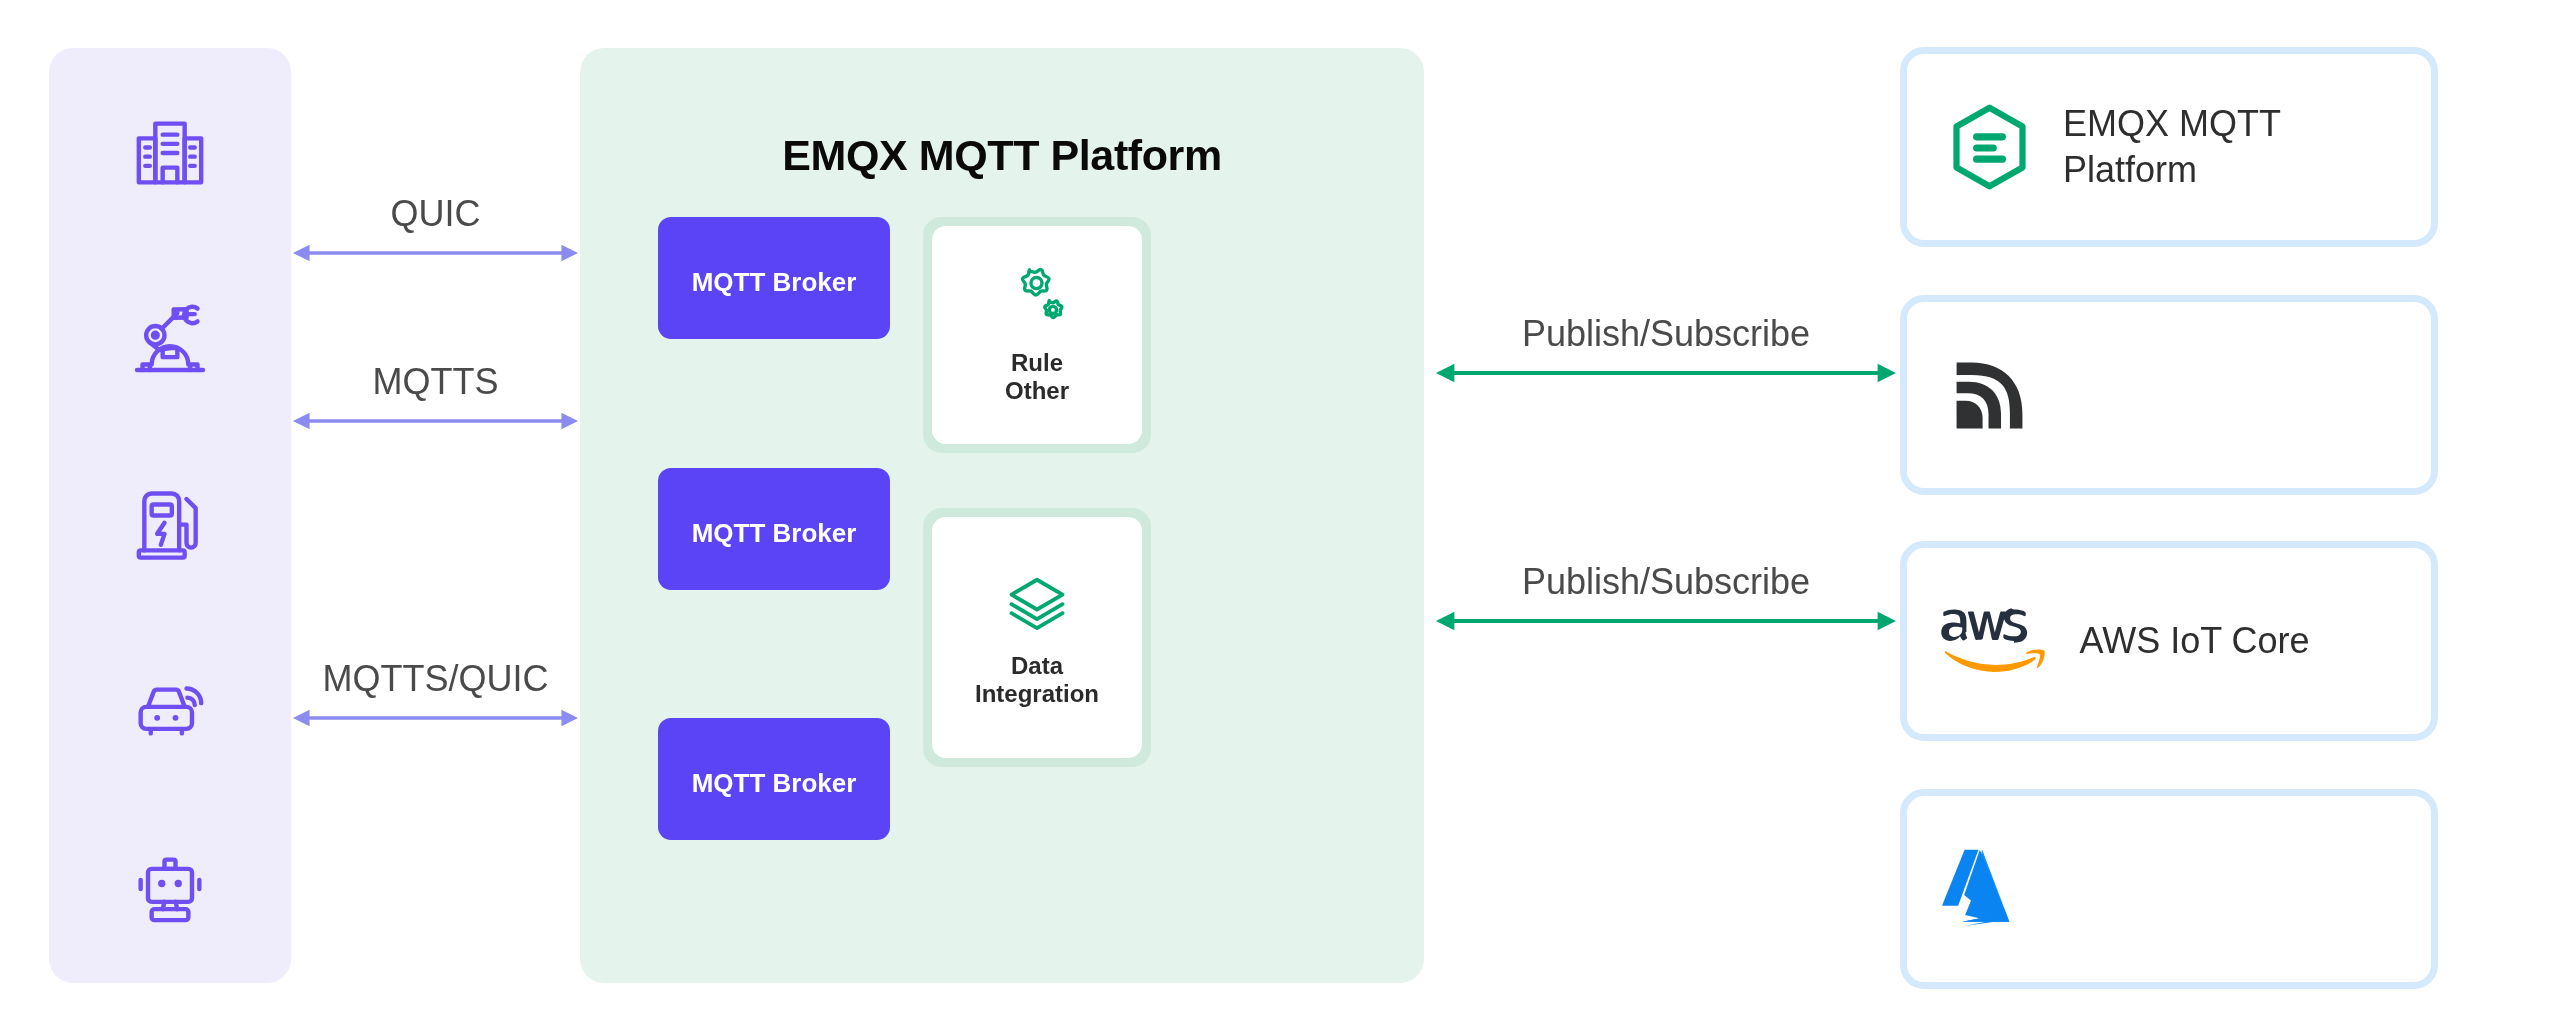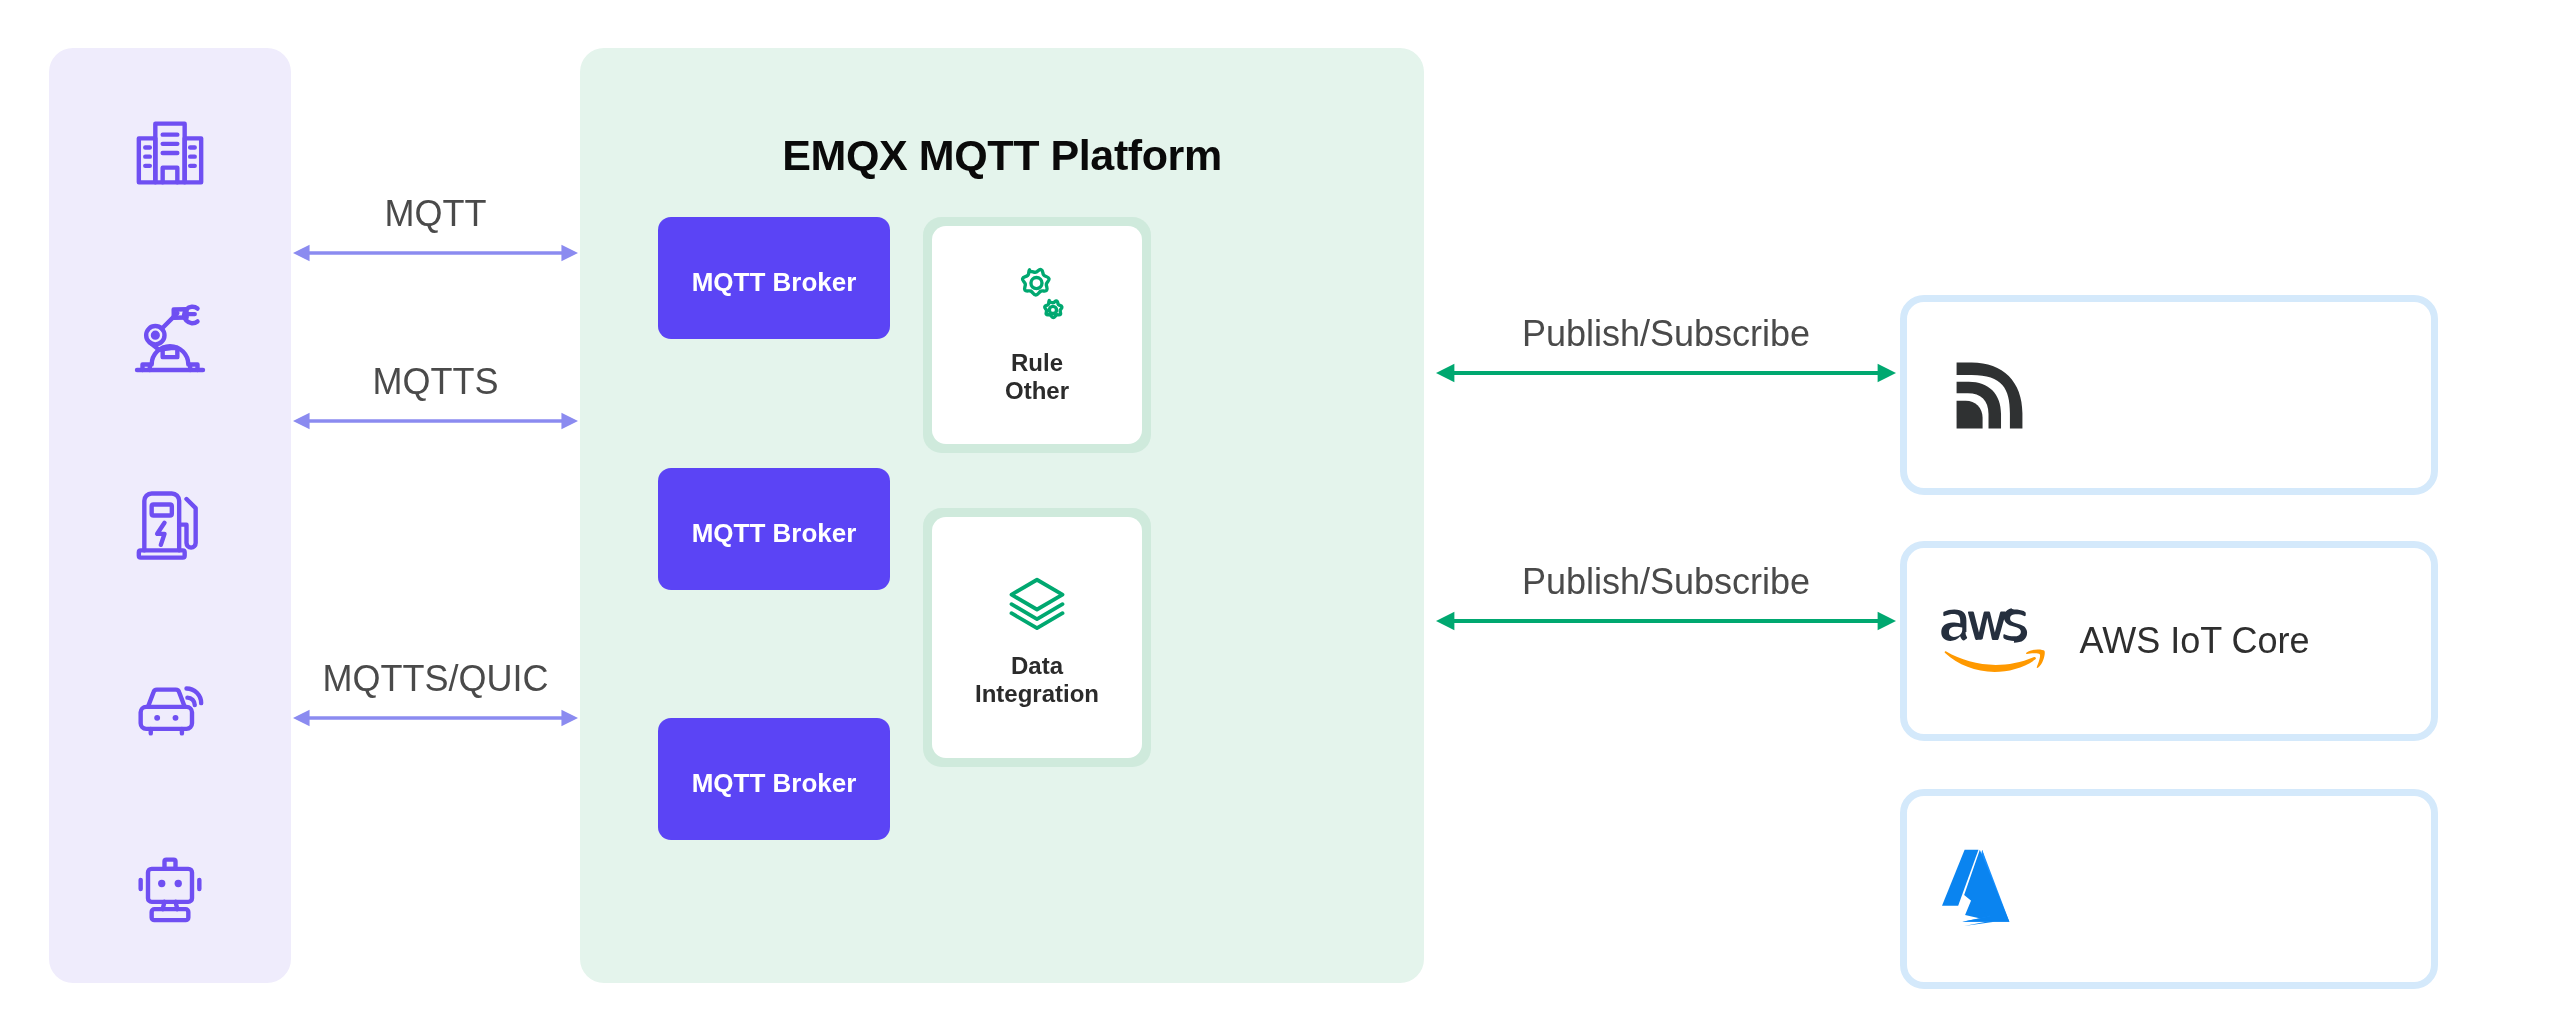--- a/index.html
+++ b/index.html
@@ -160,21 +160,21 @@
         <circle cx="19.5" cy="21" r="2" fill="#6F4FF2" stroke="none"></circle>
         <circle cx="28.5" cy="21" r="2" fill="#6F4FF2" stroke="none"></circle>
         <path d="M8 19v5M40 19v5"></path>
         <path d="M21 31l-1 4M27 31l1 4"></path>
         <rect x="14" y="35" width="20" height="6" rx="1.5"></rect>
       </svg>
     </div>
   </div>
 
   <div class="arrow-group" style="left:293px; top:193px; width:285px;">
-    <div class="arrow-label" style="top:0">MQTT</div>
+    <div class="arrow-label" style="top:0">QUIC</div>
     <div class="arrow-line" style="top:48px">
       <svg width="285" height="24" viewBox="0 0 310 26">
         <line x1="16" y1="13" x2="294" y2="13" stroke="#8B8BF0" stroke-width="4"></line>
         <polygon points="0,13 18,4 18,22" fill="#8B8BF0"></polygon>
         <polygon points="310,13 292,4 292,22" fill="#8B8BF0"></polygon>
       </svg>
     </div>
   </div>
 
   <div class="arrow-group" style="left:293px; top:361px; width:285px;">
@@ -255,20 +255,31 @@
     <div class="arrow-label" style="top:0">Publish/Subscribe</div>
     <div class="arrow-line" style="top:48px">
       <svg width="460" height="24" viewBox="0 0 500 26">
         <line x1="16" y1="13" x2="484" y2="13" stroke="#00A870" stroke-width="4.5"></line>
         <polygon points="0,13 20,3 20,23" fill="#00A870"></polygon>
         <polygon points="500,13 480,3 480,23" fill="#00A870"></polygon>
       </svg>
     </div>
   </div>
 
+  <div class="dest-card" style="top:47px">
+    <div class="dest-logo">
+      <svg width="81" height="88" viewBox="0 0 44 48" fill="none">
+        <path d="M22 2.6 40 12.8v22.4L22 45.4 4 35.2V12.8z" stroke="#00A870" stroke-width="3.4" stroke-linejoin="round"></path>
+        <rect x="13" y="16.5" width="18" height="3.9" rx="1.95" fill="#00A870"></rect>
+        <rect x="13" y="22.6" width="13" height="3.9" rx="1.95" fill="#00A870"></rect>
+        <rect x="13" y="28.7" width="18" height="3.9" rx="1.95" fill="#00A870"></rect>
+      </svg>
+    </div>
+    <div class="dest-label"><span>EMQX MQTT</span><br><span>Platform</span></div>
+  </div>
 
   <div class="dest-card" style="top:295px">
     <div class="dest-logo">
       <svg width="79" height="79" viewBox="0 0 48 48" fill="#2F3132">
         <path d="M4 4h9.2C32.2 4 44 15.8 44 34.8V44h-7.6v-9.2C36.4 20 31.9 11.6 13.2 11.6H4z"></path>
         <path d="M4 15.6h7.4c12.2 0 19.6 7.4 19.6 19.6V44h-7.6v-8.8c0-8.1-4.6-12.6-12.6-12.6H4z"></path>
         <path d="M4 27.2h5.5c6 0 10.3 4.3 10.3 10.3V44H4z"></path>
       </svg>
     </div>
   </div>

